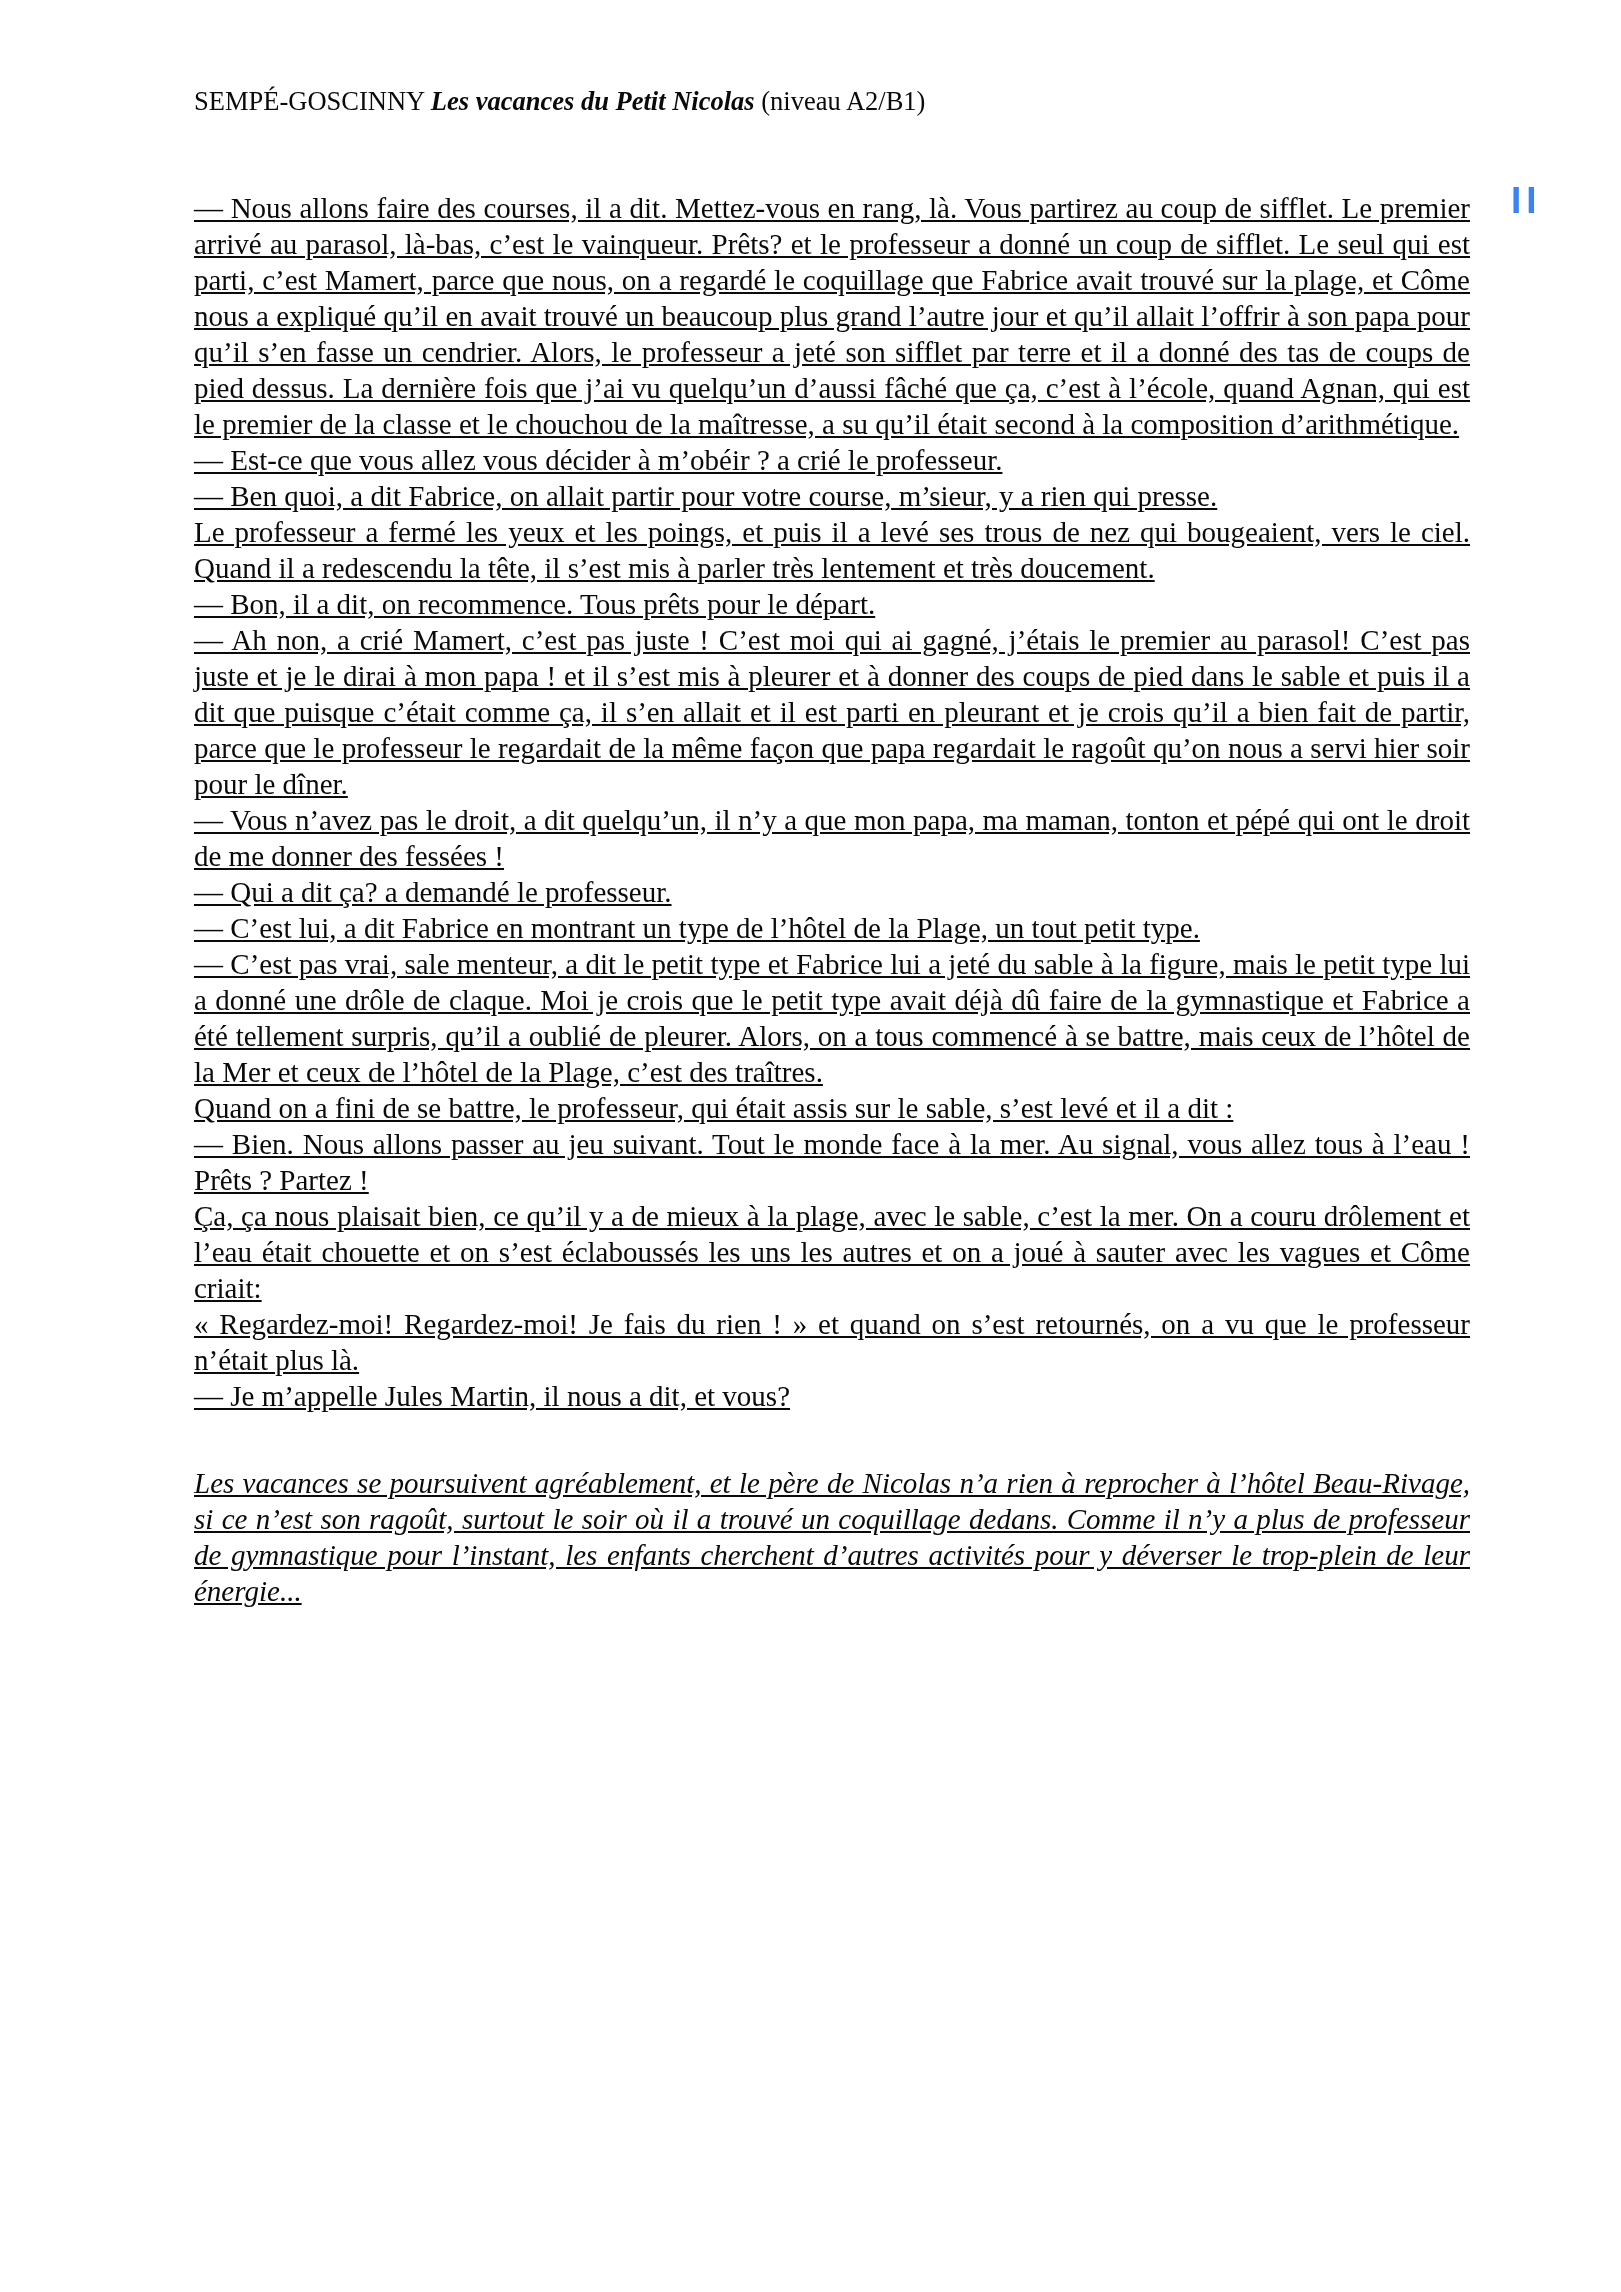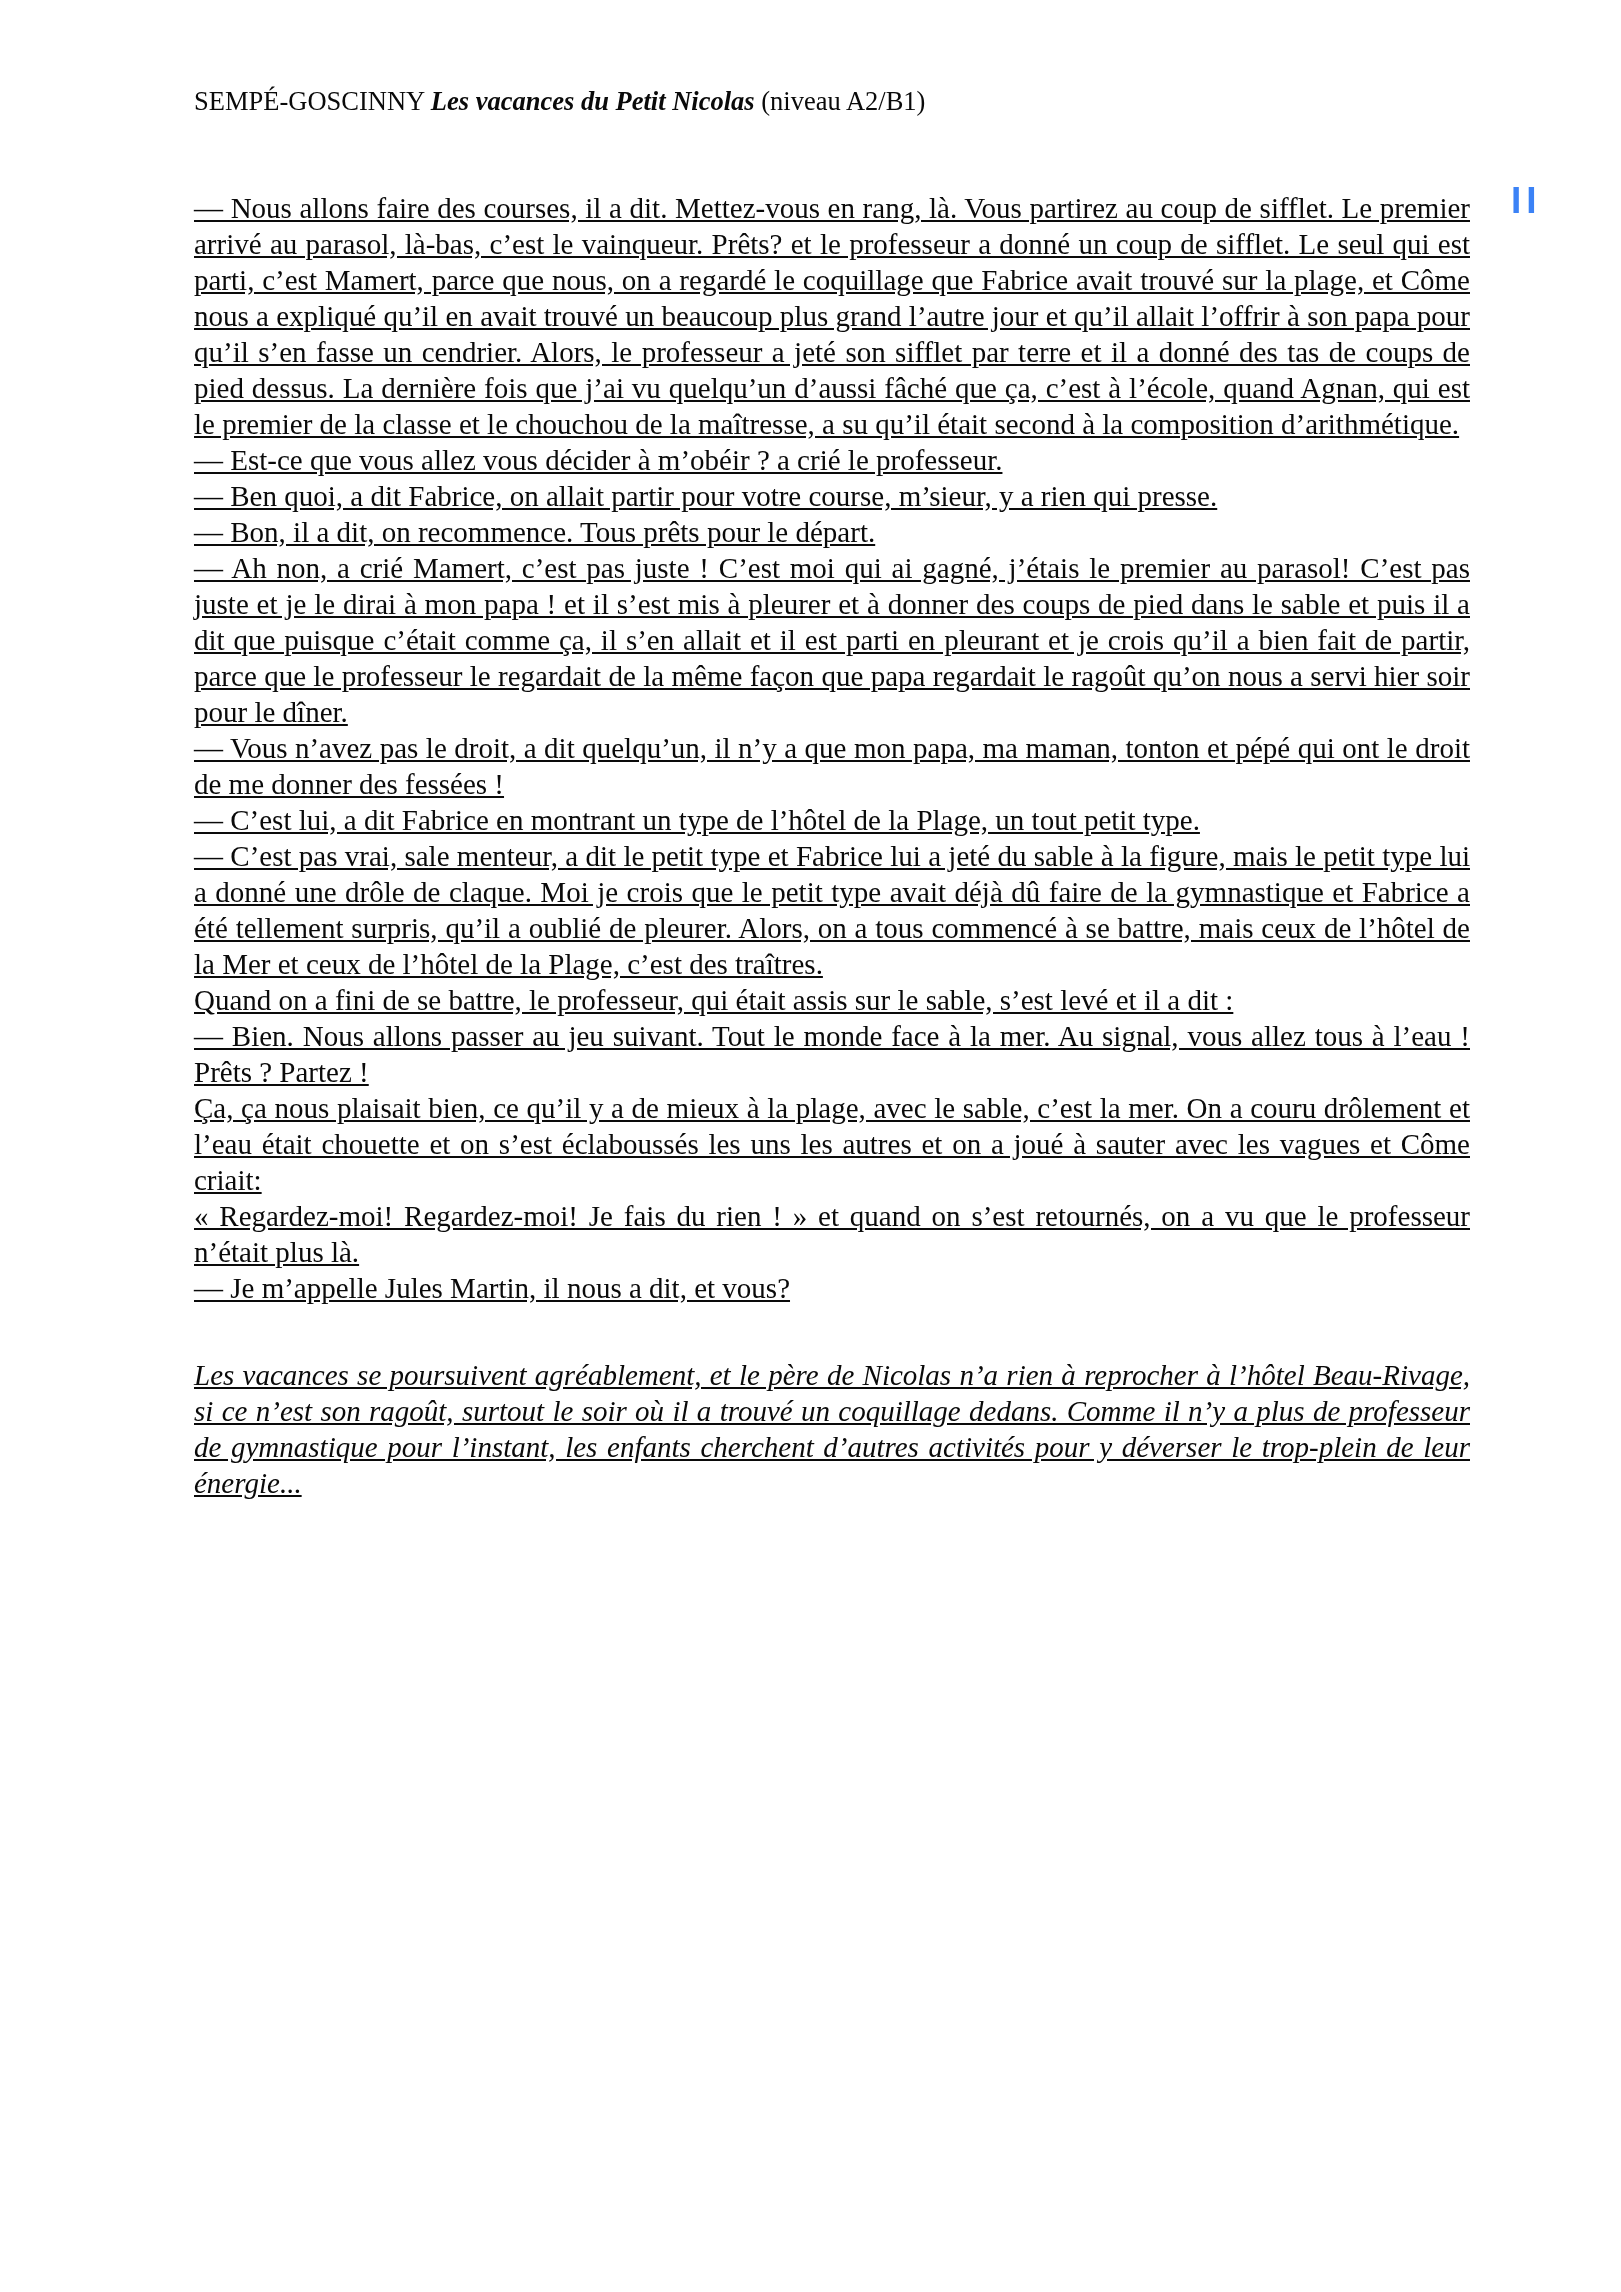--- a/index.html
+++ b/index.html
@@ -63,23 +63,25 @@
     <span> </span>
     <span>(niveau A2/B1)</span>
   </div>
 
   <div class="margin-marker">II</div>
 
   <div class="content">
     <p>— Nous allons faire des courses, il a dit. Mettez-vous en rang, là. Vous partirez au coup de sifflet. Le premier arrivé au parasol, là-bas, c’est le vainqueur. Prêts? et le professeur a donné un coup de sifflet. Le seul qui est parti, c’est Mamert, parce que nous, on a regardé le coquillage que Fabrice avait trouvé sur la plage, et Côme nous a expliqué qu’il en avait trouvé un beaucoup plus grand l’autre jour et qu’il allait l’offrir à son papa pour qu’il s’en fasse un cendrier. Alors, le professeur a jeté son sifflet par terre et il a donné des tas de coups de pied dessus. La dernière fois que j’ai vu quelqu’un d’aussi fâché que ça, c’est à l’école, quand Agnan, qui est le premier de la classe et le chouchou de la maîtresse, a su qu’il était second à la composition d’arithmétique.</p>
     <p>— Est-ce que vous allez vous décider à m’obéir ? a crié le professeur.</p>
     <p>— Ben quoi, a dit Fabrice, on allait partir pour votre course, m’sieur, y a rien qui presse.</p>
+    <p>Le professeur a fermé les yeux et les poings, et puis il a levé ses trous de nez qui bougeaient, vers le ciel. Quand il a redescendu la tête, il s’est mis à parler très lentement et très doucement.</p>
     <p>— Bon, il a dit, on recommence. Tous prêts pour le départ.</p>
     <p>— Ah non, a crié Mamert, c’est pas juste ! C’est moi qui ai gagné, j’étais le premier au parasol! C’est pas juste et je le dirai à mon papa ! et il s’est mis à pleurer et à donner des coups de pied dans le sable et puis il a dit que puisque c’était comme ça, il s’en allait et il est parti en pleurant et je crois qu’il a bien fait de partir, parce que le professeur le regardait de la même façon que papa regardait le ragoût qu’on nous a servi hier soir pour le dîner.</p>
     <p>— Vous n’avez pas le droit, a dit quelqu’un, il n’y a que mon papa, ma maman, tonton et pépé qui ont le droit de me donner des fessées !</p>
+    <p>— Qui a dit ça? a demandé le professeur.</p>
     <p>— C’est lui, a dit Fabrice en montrant un type de l’hôtel de la Plage, un tout petit type.</p>
     <p>— C’est pas vrai, sale menteur, a dit le petit type et Fabrice lui a jeté du sable à la figure, mais le petit type lui a donné une drôle de claque. Moi je crois que le petit type avait déjà dû faire de la gymnastique et Fabrice a été tellement surpris, qu’il a oublié de pleurer. Alors, on a tous commencé à se battre, mais ceux de l’hôtel de la Mer et ceux de l’hôtel de la Plage, c’est des traîtres.</p>
     <p>Quand on a fini de se battre, le professeur, qui était assis sur le sable, s’est levé et il a dit :</p>
     <p>— Bien. Nous allons passer au jeu suivant. Tout le monde face à la mer. Au signal, vous allez tous à l’eau ! Prêts ? Partez !</p>
     <p>Ça, ça nous plaisait bien, ce qu’il y a de mieux à la plage, avec le sable, c’est la mer. On a couru drôlement et l’eau était chouette et on s’est éclaboussés les uns les autres et on a joué à sauter avec les vagues et Côme criait:</p>
     <p>« Regardez-moi! Regardez-moi! Je fais du rien ! » et quand on s’est retournés, on a vu que le professeur n’était plus là.</p>
     <p>— Je m’appelle Jules Martin, il nous a dit, et vous?</p>
     <p class="closing-note">Les vacances se poursuivent agréablement, et le père de Nicolas n’a rien à reprocher à l’hôtel Beau-Rivage, si ce n’est son ragoût, surtout le soir où il a trouvé un coquillage dedans. Comme il n’y a plus de professeur de gymnastique pour l’instant, les enfants cherchent d’autres activités pour y déverser le trop-plein de leur énergie...</p>
   </div>
 

